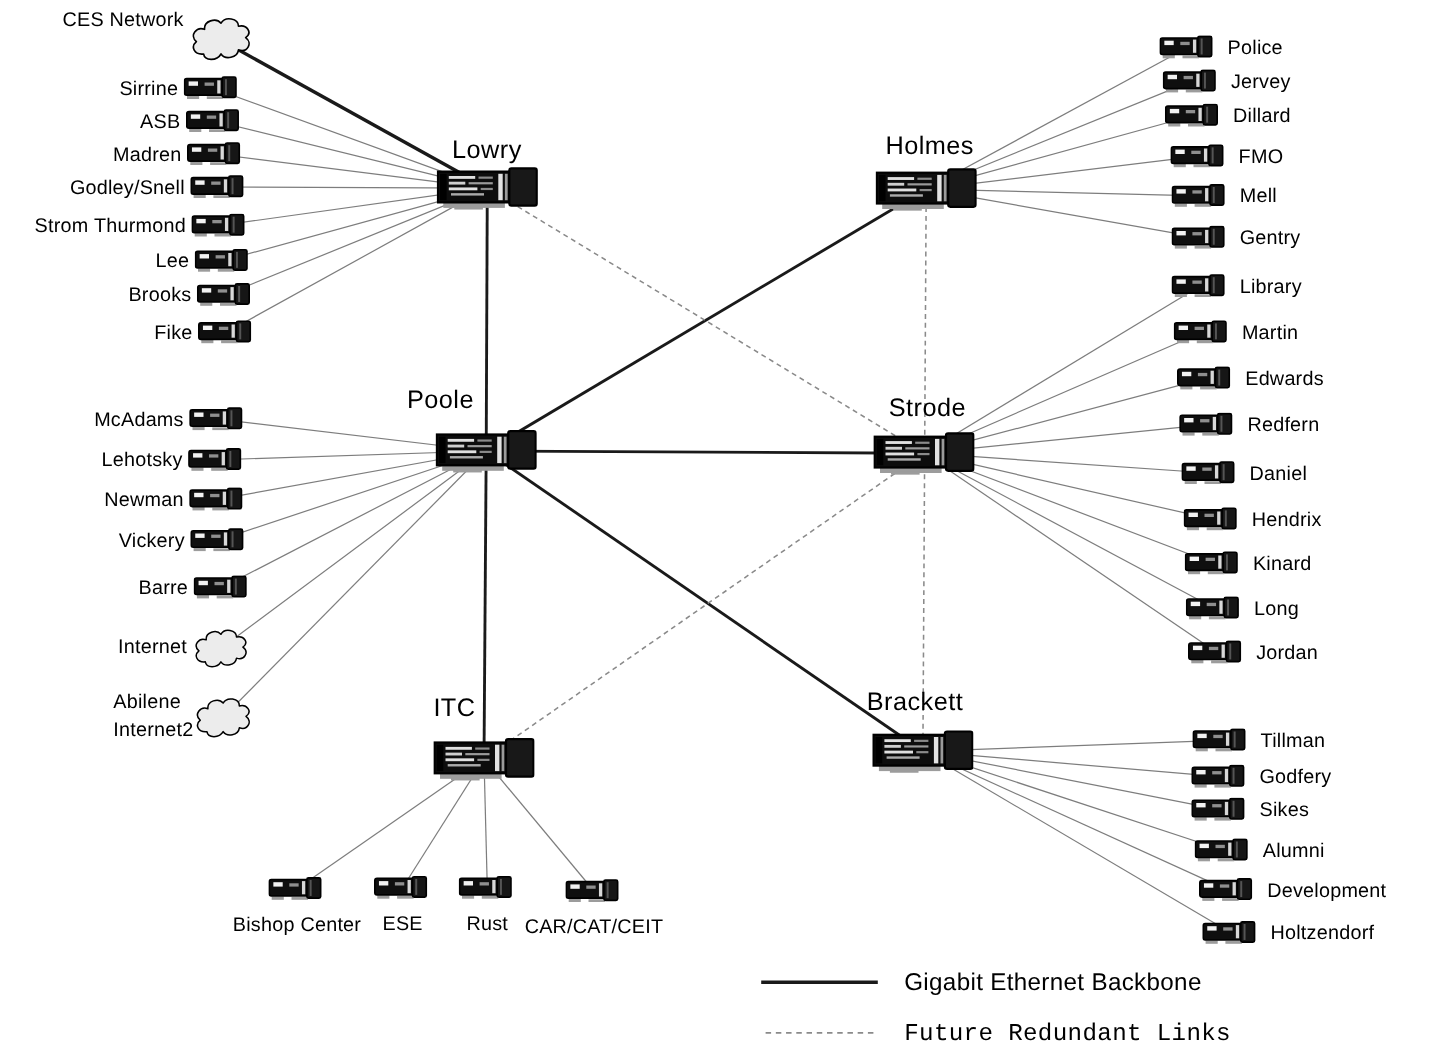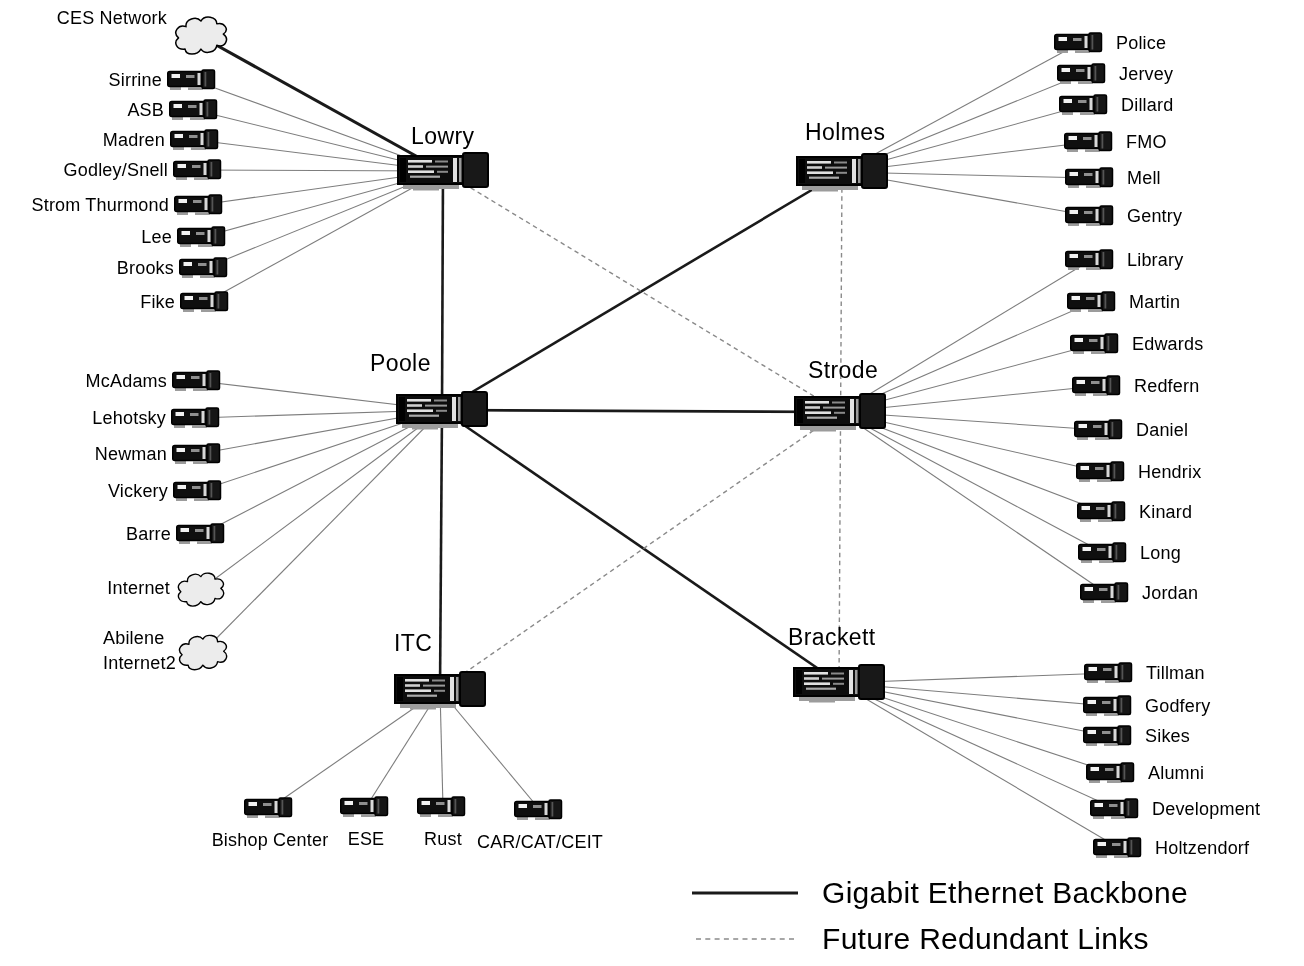--- a/index.html
+++ b/index.html
@@ -6,21 +6,21 @@
   .stage{position:relative;width:1304px;height:966px;background:#ffffff;overflow:hidden;
          font-family:"Liberation Sans",sans-serif;}
   svg text{fill:#000000;}
   .hub-label{font-size:23px;letter-spacing:.4px;}
   .leaf-label{font-size:18px;letter-spacing:.2px;}
   .edge-backbone{stroke:#1a1a1a;stroke-width:2.6;}
   .edge-uplink{stroke-width:3.1;}
   .edge-leaf{stroke:#7d7d7d;stroke-width:1.1;}
   .edge-future{stroke:#8a8a8a;stroke-width:1.4;stroke-dasharray:4.5 3.6;}
   .legend-row{position:absolute;display:flex;align-items:center;gap:20px;height:26px;}
-  .legend-row span{font-size:30px;letter-spacing:.3px;color:#000;white-space:nowrap;}
+  .legend-row span{font-size:22px;letter-spacing:.3px;color:#000;white-space:nowrap;}
 </style>
 </head>
 <body>
 
 <div class="stage">
 
   <svg id="net" width="1304" height="966" viewBox="0 0 1304 966" xmlns="http://www.w3.org/2000/svg">
     <defs>
 
       <symbol id="sym-hub" viewBox="0 0 92 40">
@@ -206,20 +206,20 @@
         <text x="1155" y="854" text-anchor="start" class="leaf-label">Holtzendorf</text>
       </g>
     </svg>
 
   <div class="legend-row" style="left:690px;top:880px;">
     <svg width="112" height="10">
       <line x1="2" y1="5" x2="108" y2="5" stroke="#1a1a1a" stroke-width="3.2"></line>
     </svg>
     <span>Gigabit Ethernet Backbone</span>
   </div>
-  <div class="legend-row" style="left:690px;top:926px;">
+  <div class="legend-row" style="left:690px;top:926px;font-family:Liberation Mono, monospace;">
     <svg width="112" height="10">
       <line x1="6" y1="5" x2="105" y2="5" stroke="#8a8a8a" stroke-width="1.6" stroke-dasharray="5 4.3"></line>
     </svg>
     <span>Future Redundant Links</span>
   </div>
 
 </div>
 
 </body></html>

